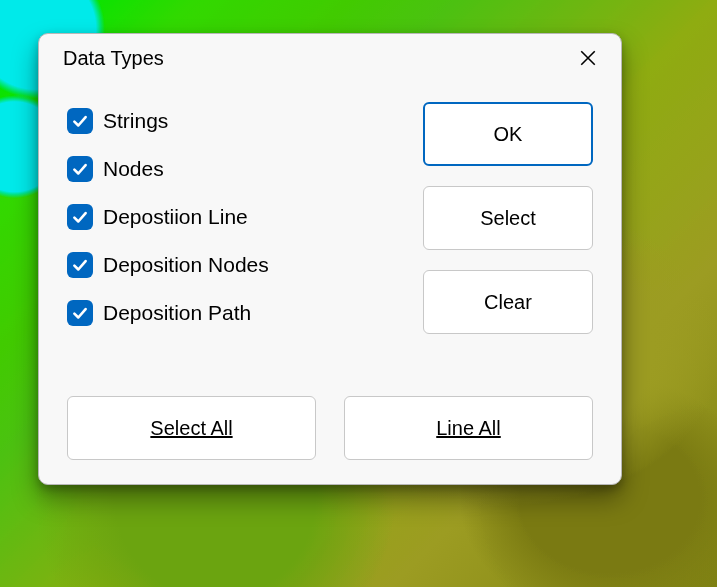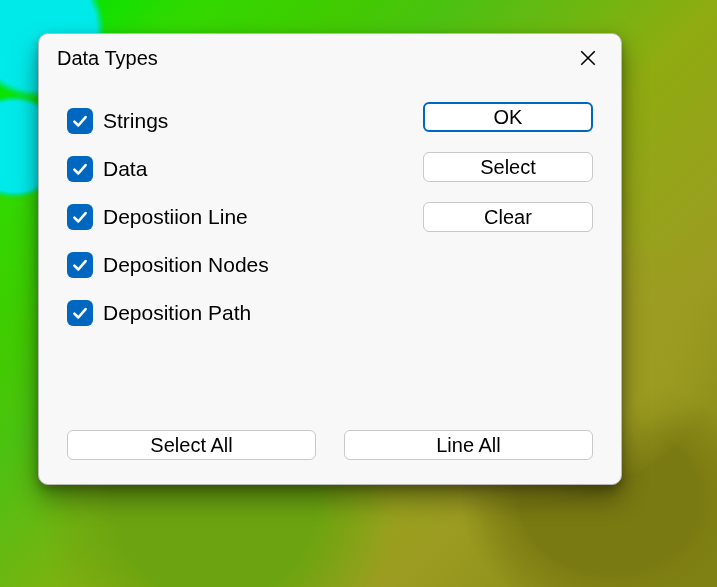--- a/index.html
+++ b/index.html
@@ -39,21 +39,21 @@
         0 14px 26px rgba(0,0,0,0.38),
         0 4px 10px rgba(0,0,0,0.25);
       display: flex;
       flex-direction: column;
     }
     .titlebar {
       height: 48px;
       display: flex;
       align-items: center;
       justify-content: space-between;
-      padding: 0 10px 0 18px;
+      padding: 0 10px 0 24px;
     }
     .title-text {
       font-size: 20px;
       color: #000;
     }
     .close-btn {
       width: 46px;
       height: 40px;
       display: flex;
       align-items: center;
@@ -106,39 +106,40 @@
       font-size: 21px;
       color: #000;
     }
     .side-buttons {
       width: 170px;
       display: flex;
       flex-direction: column;
       gap: 20px;
     }
     .btn {
-      height: 30px;
+      height: 64px;
       background: #fff;
       border: 1px solid #c8c8c8;
       border-radius: 6px;
       font-size: 20px;
       color: #000;
       display: flex;
       align-items: center;
       justify-content: center;
       cursor: default;
       font-family: inherit;
     }
     .btn-primary {
       border: 2px solid #0067C0;
     }
     .bottom-buttons {
       display: flex;
       gap: 28px;
       margin-top: 18px;
+      text-decoration: underline;
     }
     .bottom-buttons .btn {
       flex: 1;
     }
   </style>
 </head>
 <body>
 
 <div class="terrain-bg"></div>
 
@@ -163,21 +164,21 @@
           </div>
           <span class="check-label">Strings</span>
         </div>
 
         <div class="check-item">
           <div class="chk">
             <svg viewBox="0 0 16 16">
                 <path d="M3 8.5 L6.5 12 L13 4.5" stroke="#fff" stroke-width="2.3" fill="none" stroke-linecap="round" stroke-linejoin="round"></path>
               </svg>
           </div>
-          <span class="check-label">Data</span>
+          <span class="check-label">Nodes</span>
         </div>
 
         <div class="check-item">
           <div class="chk">
             <svg viewBox="0 0 16 16">
                 <path d="M3 8.5 L6.5 12 L13 4.5" stroke="#fff" stroke-width="2.3" fill="none" stroke-linecap="round" stroke-linejoin="round"></path>
               </svg>
           </div>
           <span class="check-label">Depostiion Line</span>
         </div>

